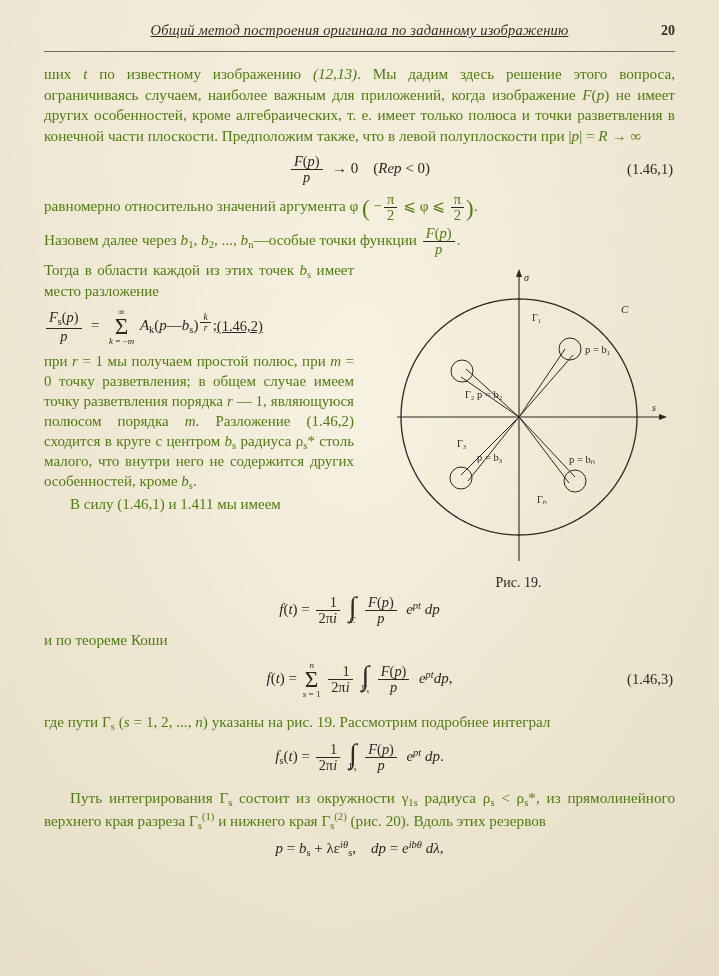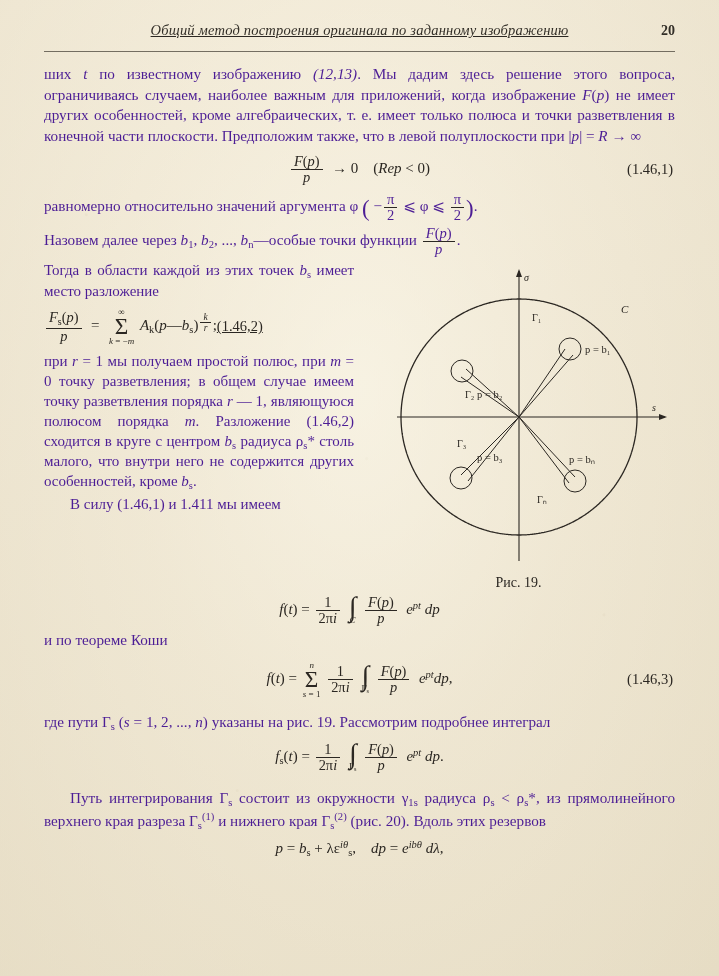--- a/index.html
+++ b/index.html
@@ -71,21 +71,21 @@
     margin: 3px 0 12px 0;
   }
 
   
   .para {
     font-size: 15.2px;
     line-height: 1.36;
     text-align: justify;
     text-justify: inter-word;
     margin: 0 0 2px 0;
-    color: #4c1d95;
+    color: #4d7c0f;
     font-family: Liberation Serif, serif;
   }
   .para.indent { text-indent: 26px; }
   i { font-style: italic; }
 
   .eqline {
     position: relative;
     display: flex;
     justify-content: center;
     align-items: center;
@@ -100,21 +100,21 @@
 
   
   .frac {
     display: inline-flex;
     flex-direction: column;
     vertical-align: middle;
     text-align: center;
     margin: 0 2px;
     line-height: 1.05;
   }
-  .frac .num { padding: 0 3px; font-size: 0.96em; }
+  .frac .num { padding: 0 3px; font-size: 0.96em; text-align: right; }
   .frac .den { padding: 0 3px; border-top: 1px solid #2b2722; font-size: 0.96em; }
   .sub { font-size: 0.70em; vertical-align: -0.28em; }
   .sup { font-size: 0.70em; vertical-align: 0.52em; }
   .big { font-size: 1.5em; line-height: 0.8; vertical-align: -0.22em; }
   .sum {
     display: inline-flex;
     flex-direction: column;
     align-items: center;
     vertical-align: middle;
     line-height: 1;

